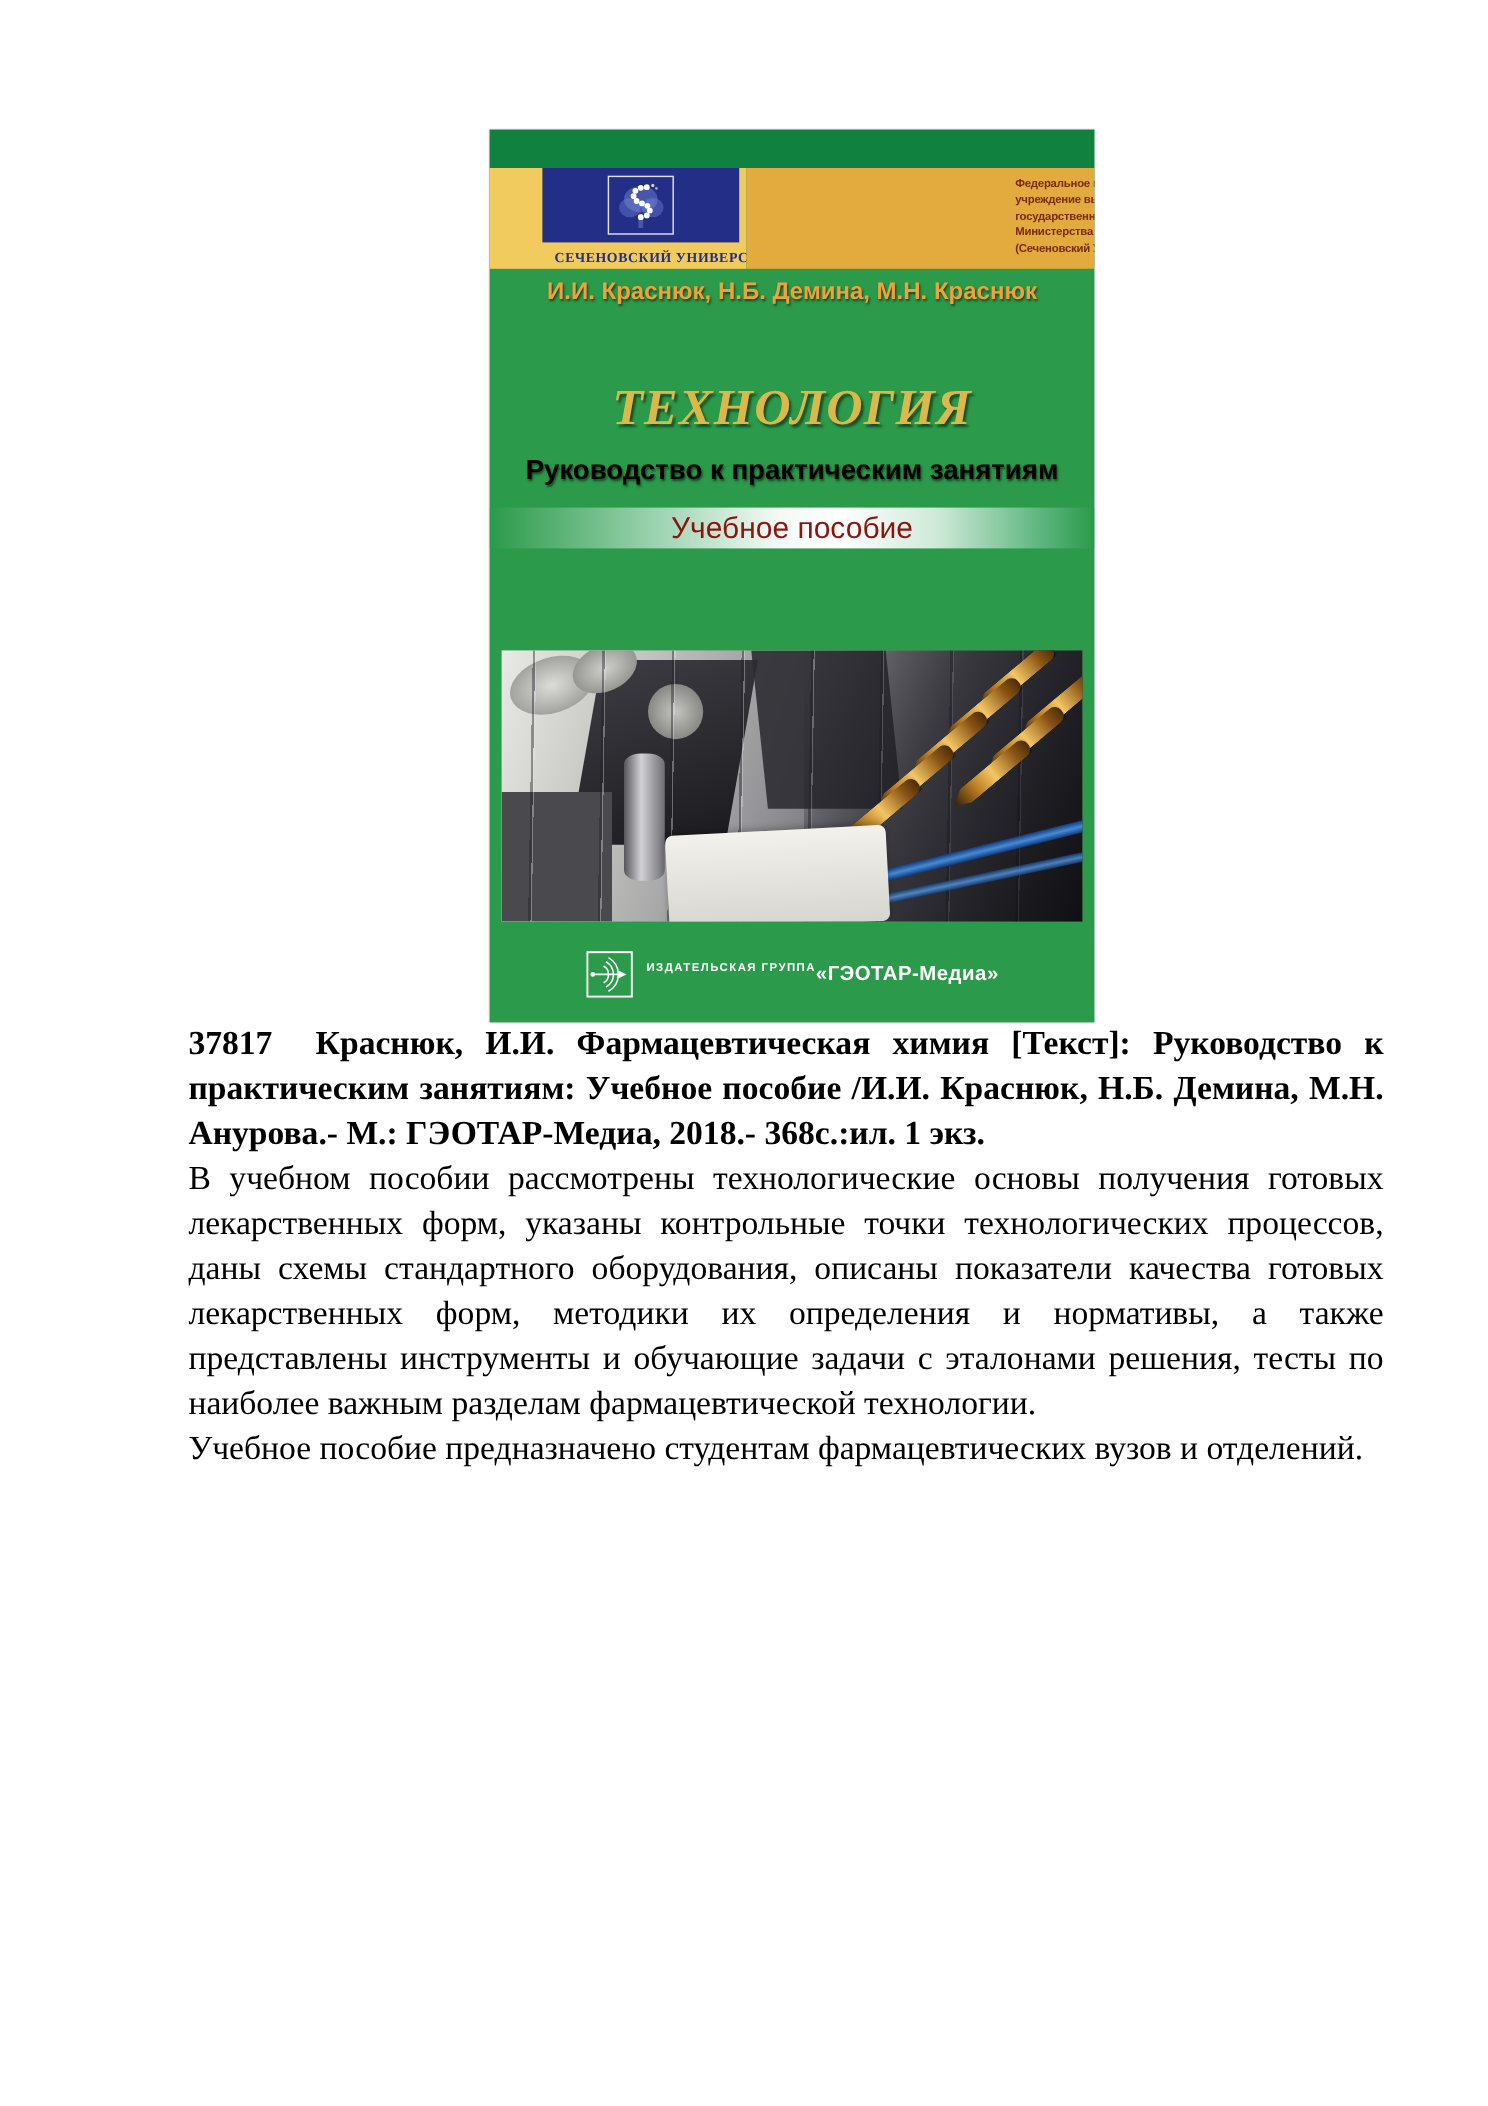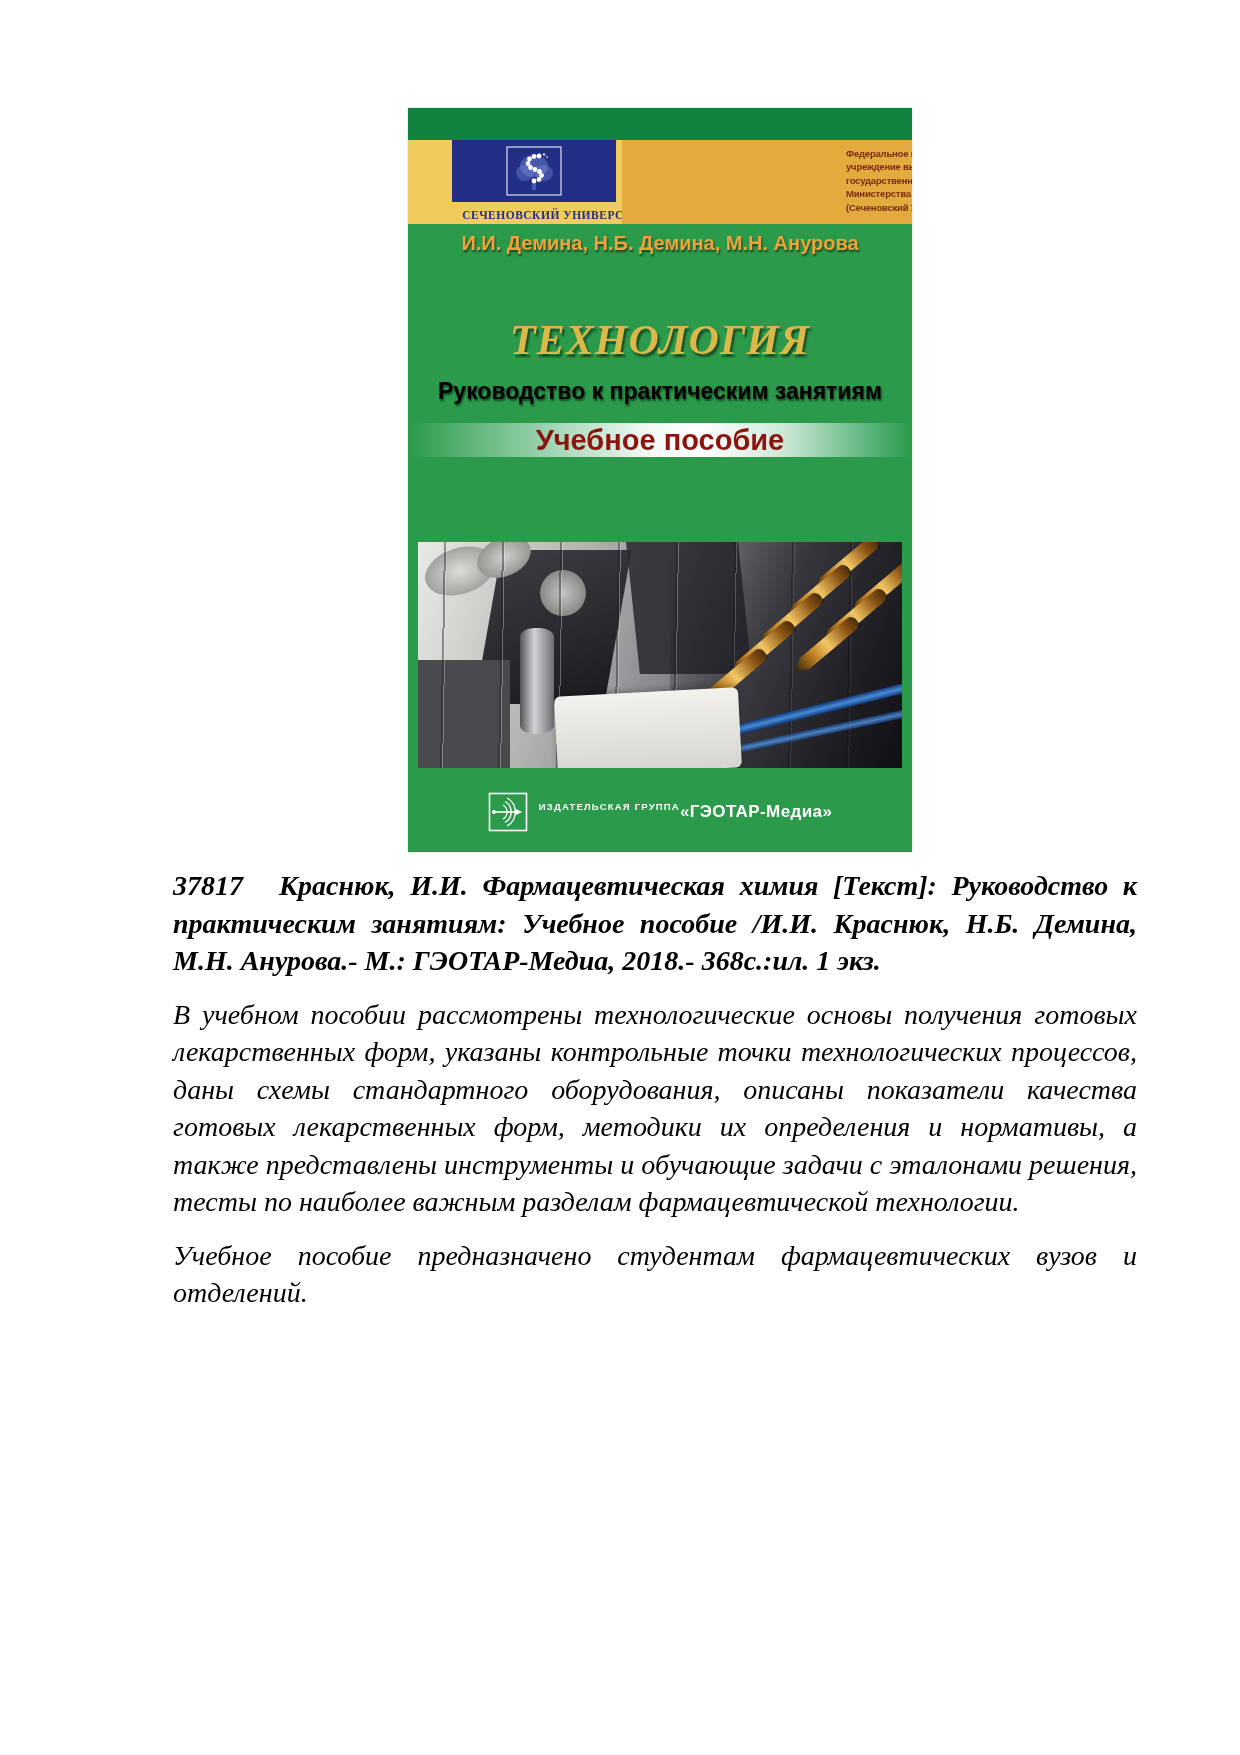--- a/index.html
+++ b/index.html
@@ -36,21 +36,21 @@
   .title.l1{top:156px;}
   .title.l2{top:208px;font-style:italic;}
 
   .subtitle{position:absolute;left:0;top:270px;width:100%;text-align:center;
             font-family:"Liberation Sans",sans-serif;font-weight:bold;font-size:23px;
             color:#000000;text-shadow:1px 2px 2px rgba(0,0,0,.55);}
 
   .badge-band{position:absolute;left:0;top:315px;width:100%;height:34px;
               background:linear-gradient(90deg,#2b9a4a 0%,#9ed4b2 28%,#f4faf6 48%,#ffffff 58%,#cfe9d8 74%,#57b37a 92%,#2b9a4a 100%);
               display:flex;align-items:center;justify-content:center;}
-  .badge-band span{font-family:"Liberation Sans",sans-serif;font-weight:bold;font-size:29px;
+  .badge-band span{font-family:"Liberation Sans",sans-serif;font-weight:normal;font-size:25px;
                    color:#8b150e;}
 
   
   .photo{position:absolute;left:10px;top:434px;width:484px;height:226px;overflow:hidden;
          background:linear-gradient(108deg,#e9e9e5 0%,#c3c3bf 22%,#97979b 45%,#5e5e64 70%,#2c2c32 100%);}
   .photo .slab1{position:absolute;left:70px;top:8px;width:130px;height:154px;
                 background:linear-gradient(160deg,#3c3c42,#1b1b1f);transform:skewX(-10deg);}
   .photo .slab2{position:absolute;left:215px;top:0;width:112px;height:132px;background:#2a2a30;
                 transform:skewX(6deg);opacity:.88;}
   .photo .slab3{position:absolute;left:0;top:118px;width:92px;height:108px;background:#4a4a4e;}
@@ -87,21 +87,21 @@
              justify-content:center;gap:11px;}
   .pub-mark{width:40px;height:40px;flex:0 0 auto;}
   .pub-text{display:flex;flex-direction:row;line-height:1.15;color:#ffffff;
             font-family:"Liberation Sans",sans-serif;}
   .pub-group{font-size:9.5px;letter-spacing:1.2px;font-weight:bold;}
   .pub-name{font-size:17px;font-weight:bold;letter-spacing:.4px;}
 
   
   .catalog{position:absolute;left:157px;top:851px;width:996px;
            font-family:"Liberation Serif",serif;font-size:28px;line-height:37.5px;color:#000;}
-  .catalog p{margin:16px;text-align:justify;font-style:italic;}
+  .catalog p{margin:0;text-align:justify;}
   .catalog .head{font-weight:bold;}
   .cat-num{font-weight:bold;padding-right:36px;}
 </style>
 </head>
 <body>
 
 <div class="page">
 
   <div class="cover">
     <div class="strip-top"></div>
@@ -138,21 +138,21 @@
         <div class="affil">
           <div>Федеральное государственное автономное образовательное</div>
           <div>учреждение высшего образования  Первый Московский</div>
           <div>государственный медицинский университет имени И.М. Сеченова</div>
           <div>Министерства здравоохранения Российской Федерации</div>
           <div>(Сеченовский Университет)</div>
         </div>
       </div>
     </div>
 
-    <div class="authors">И.И. Демина, Н.Б. Демина, М.Н. Анурова</div>
+    <div class="authors">И.И. Краснюк, Н.Б. Демина, М.Н. Краснюк</div>
 
     <div class="title l2">ТЕХНОЛОГИЯ</div>
 
     <div class="subtitle">Руководство к практическим занятиям</div>
 
     <div class="badge-band">
       <span>Учебное пособие</span>
     </div>
 
     <div class="photo">

